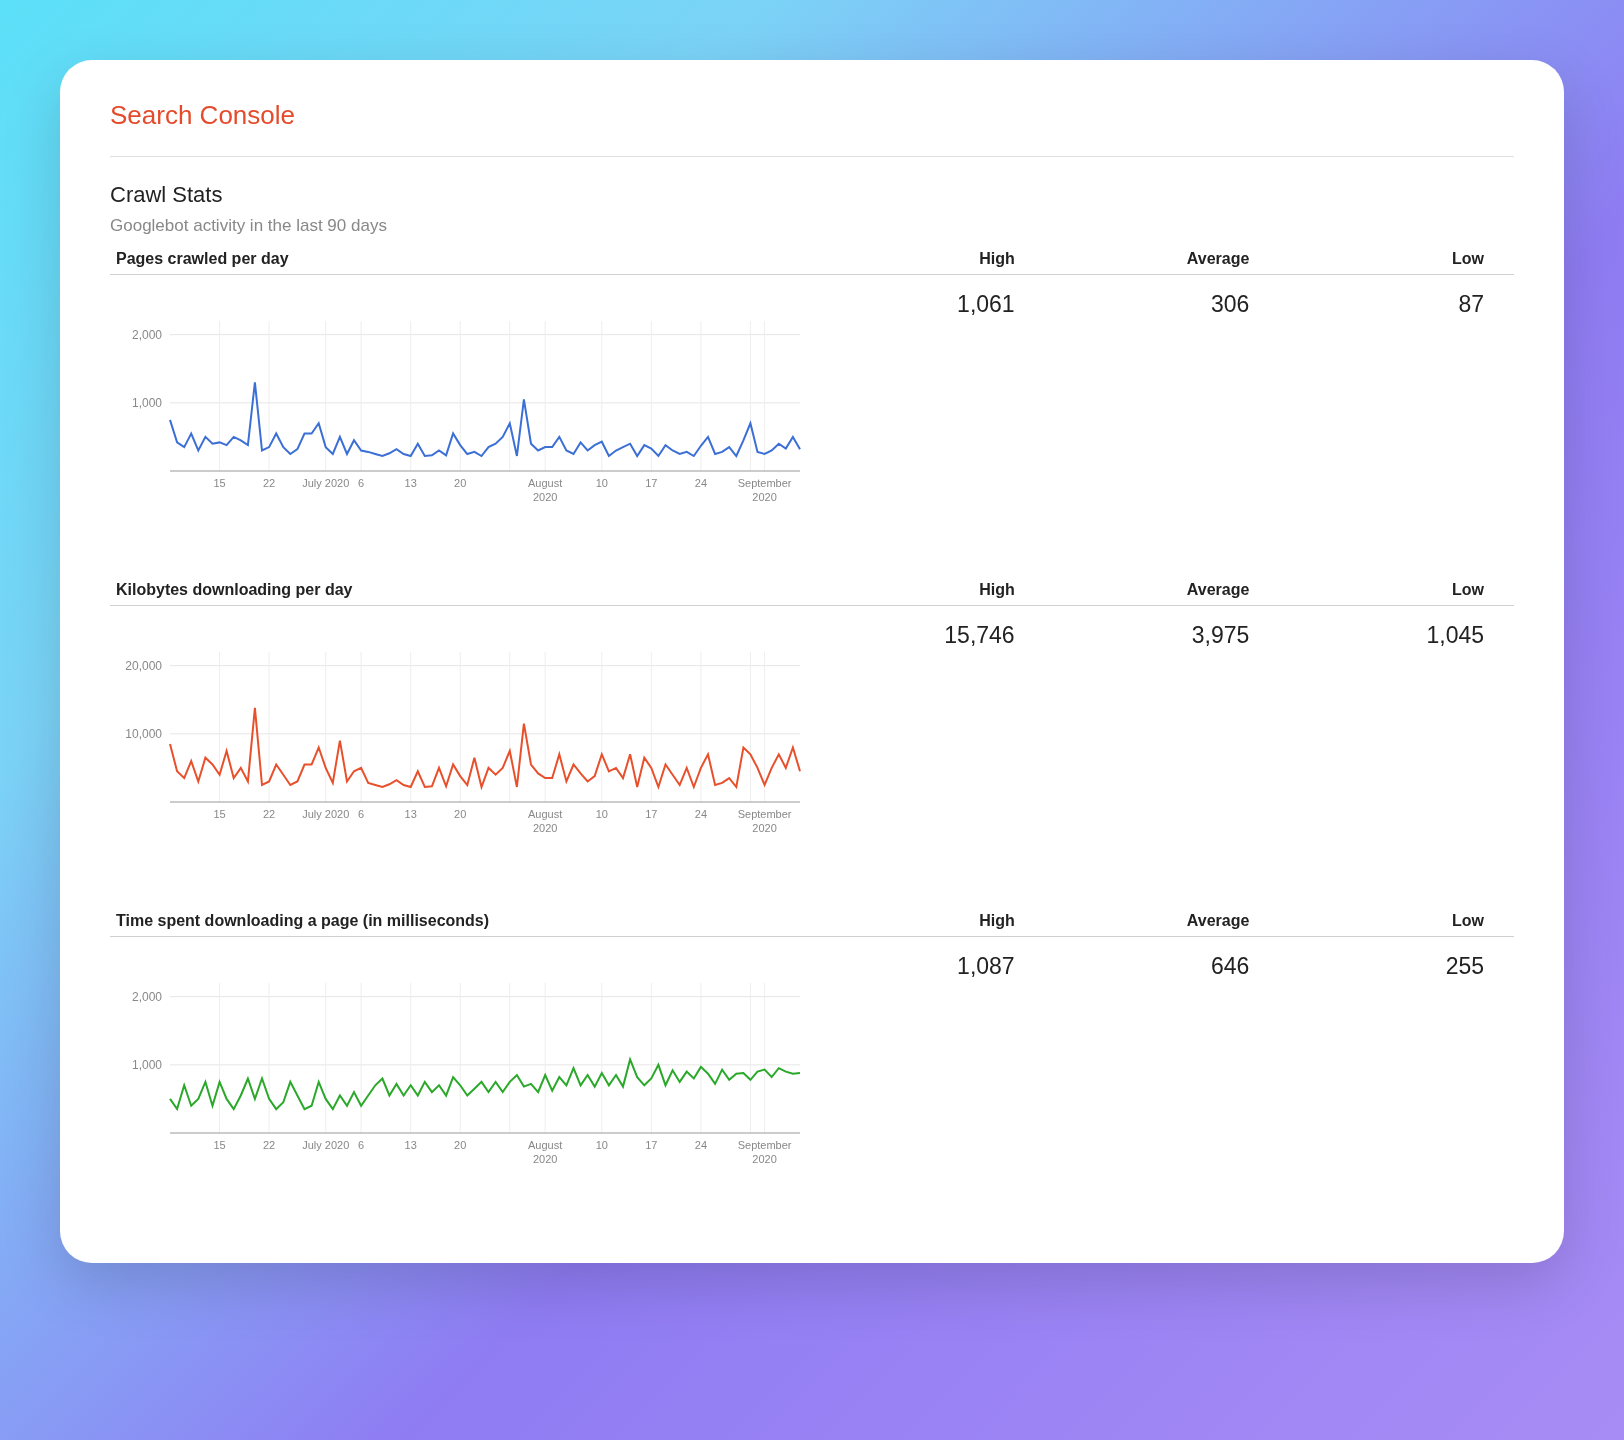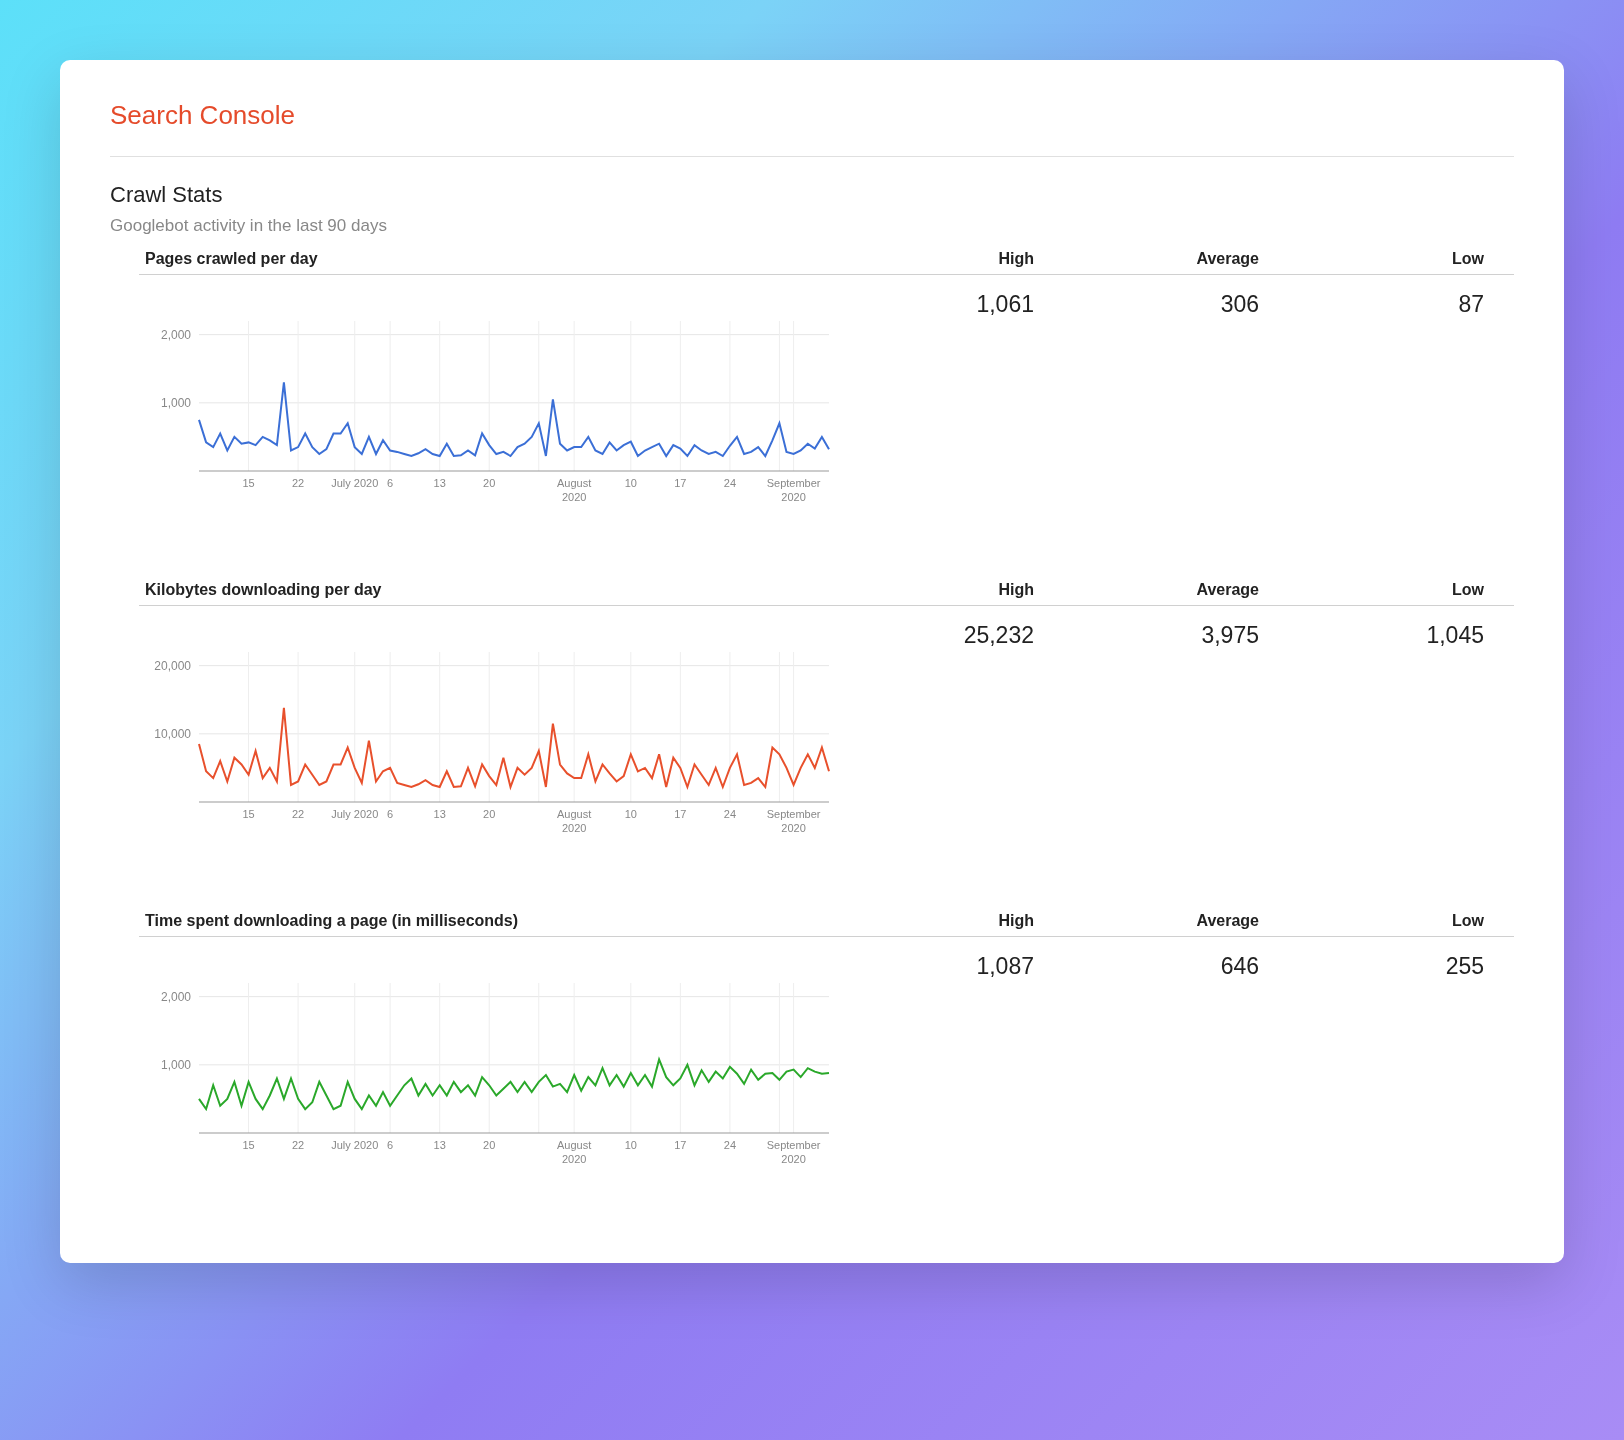--- a/index.html
+++ b/index.html
@@ -4,21 +4,21 @@
 <style>
   * { box-sizing: border-box; margin: 0; padding: 0; }
   body {
     font-family: Arial, Helvetica, sans-serif;
     background: linear-gradient(135deg, #5ce0f9 0%, #7bd3f7 25%, #8f7cf3 60%, #a88cf5 100%);
     min-height: 1440px;
     padding: 60px;
   }
   .card {
     background: #fff;
-    border-radius: 10px;
+    border-radius: 32px;
     box-shadow: 0 20px 60px rgba(0,0,0,0.15);
     padding: 40px 50px 20px 50px;
     max-width: 1504px;
     margin: 0 auto;
     overflow: hidden;
   }
   .brand {
     color: #e54b2b;
     font-size: 26px;
     font-weight: 400;
@@ -32,21 +32,20 @@
     color: #222;
     margin-bottom: 8px;
   }
   .subtitle {
     font-size: 17px;
     color: #888;
     margin-bottom: 14px;
   }
   .section {
     margin-bottom: 70px;
-    margin-left: 29px;
   }
   .section-head {
     display: flex;
     border-bottom: 1px solid #d0d0d0;
     padding-bottom: 6px;
     margin-bottom: 6px;
   }
   .section-title {
     flex: 0 0 700px;
     font-size: 16px;
@@ -181,21 +180,21 @@
                 <text x="435.1685393258427" y="190" text-anchor="middle" font-size="11" fill="#888">2020</text>
                 <text x="491.7977528089888" y="176" text-anchor="middle" font-size="11" fill="#888">10</text>
                 <text x="541.3483146067415" y="176" text-anchor="middle" font-size="11" fill="#888">17</text>
                 <text x="590.8988764044943" y="176" text-anchor="middle" font-size="11" fill="#888">24</text>
                 <text x="654.6067415730337" y="176" text-anchor="middle" font-size="11" fill="#888">September</text>
                 <text x="654.6067415730337" y="190" text-anchor="middle" font-size="11" fill="#888">2020</text>
     <path d="M60.0 102.0 L67.1 129.3 L74.2 136.1 L81.2 119.1 L88.3 139.5 L95.4 115.7 L102.5 122.5 L109.6 132.7 L116.6 108.9 L123.7 136.1 L130.8 125.9 L137.9 139.5 L144.9 65.8 L152.0 143.0 L159.1 139.5 L166.2 122.5 L173.3 132.7 L180.3 143.0 L187.4 139.5 L194.5 122.5 L201.6 122.5 L208.7 105.5 L215.7 125.9 L222.8 140.9 L229.9 98.6 L237.0 139.5 L244.0 129.3 L251.1 125.9 L258.2 140.9 L265.3 143.0 L272.4 145.0 L279.4 142.3 L286.5 138.2 L293.6 143.0 L300.7 145.0 L307.8 129.3 L314.8 145.0 L321.9 144.3 L329.0 125.9 L336.1 144.3 L343.1 122.5 L350.2 134.1 L357.3 143.0 L364.4 115.7 L371.5 145.0 L378.5 125.9 L385.6 132.7 L392.7 125.9 L399.8 108.9 L406.9 145.0 L413.9 81.6 L421.0 122.5 L428.1 131.4 L435.2 136.1 L442.2 136.1 L449.3 112.3 L456.4 139.5 L463.5 122.5 L470.6 131.4 L477.6 139.5 L484.7 134.1 L491.8 112.3 L498.9 129.3 L506.0 125.9 L513.0 136.1 L520.1 112.3 L527.2 145.0 L534.3 115.7 L541.3 125.9 L548.4 145.0 L555.5 122.5 L562.6 132.7 L569.7 143.0 L576.7 125.9 L583.8 145.0 L590.9 125.9 L598.0 112.3 L605.1 143.0 L612.1 140.9 L619.2 136.1 L626.3 145.0 L633.4 105.5 L640.4 112.3 L647.5 125.9 L654.6 143.0 L661.7 125.9 L668.8 112.3 L675.8 125.9 L682.9 105.5 L690.0 129.3 " fill="none" stroke="#e8502c" stroke-width="2"></path>
   </svg>
         </div>
       </div>
-      <div class="val-col">25,232</div>
+      <div class="val-col">15,746</div>
       <div class="val-col">3,975</div>
       <div class="val-col">1,045</div>
     </div>
   </div>
   <div class="section">
     <div class="section-head">
       <div class="section-title">Time spent downloading a page (in milliseconds)</div>
       <div class="stat-col">High</div>
       <div class="stat-col">Average</div>
       <div class="stat-col">Low</div>

